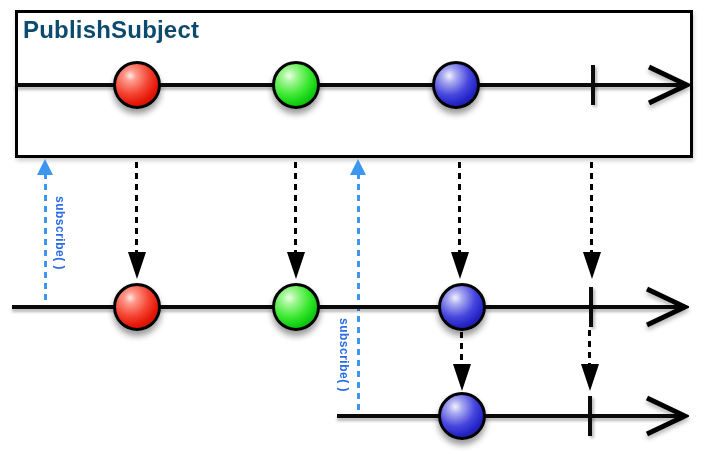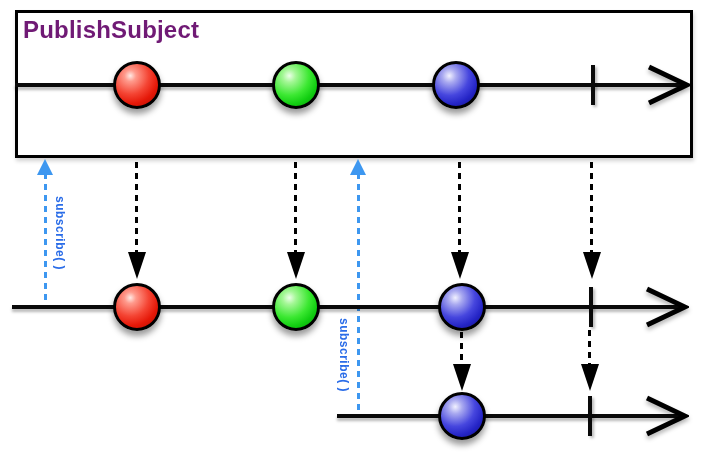--- a/index.html
+++ b/index.html
@@ -21,21 +21,21 @@
     border: 3px solid #000;
     background: #fff;
     box-shadow: 1px 3px 4px rgba(0,0,0,0.18);
     z-index: 1;
   }
   .title {
     position: absolute;
     left: 23px; top: 16px;
     font-size: 24px;
     font-weight: bold;
-    color: #701a75;
+    color: #0c4a6e;
     letter-spacing: 0.2px;
     z-index: 5;
   }
 
   
   .timeline-line {
     position: absolute;
     height: 4px;
     background: #0a0a0a;
     box-shadow: 0 3px 3px rgba(0,0,0,0.28);

